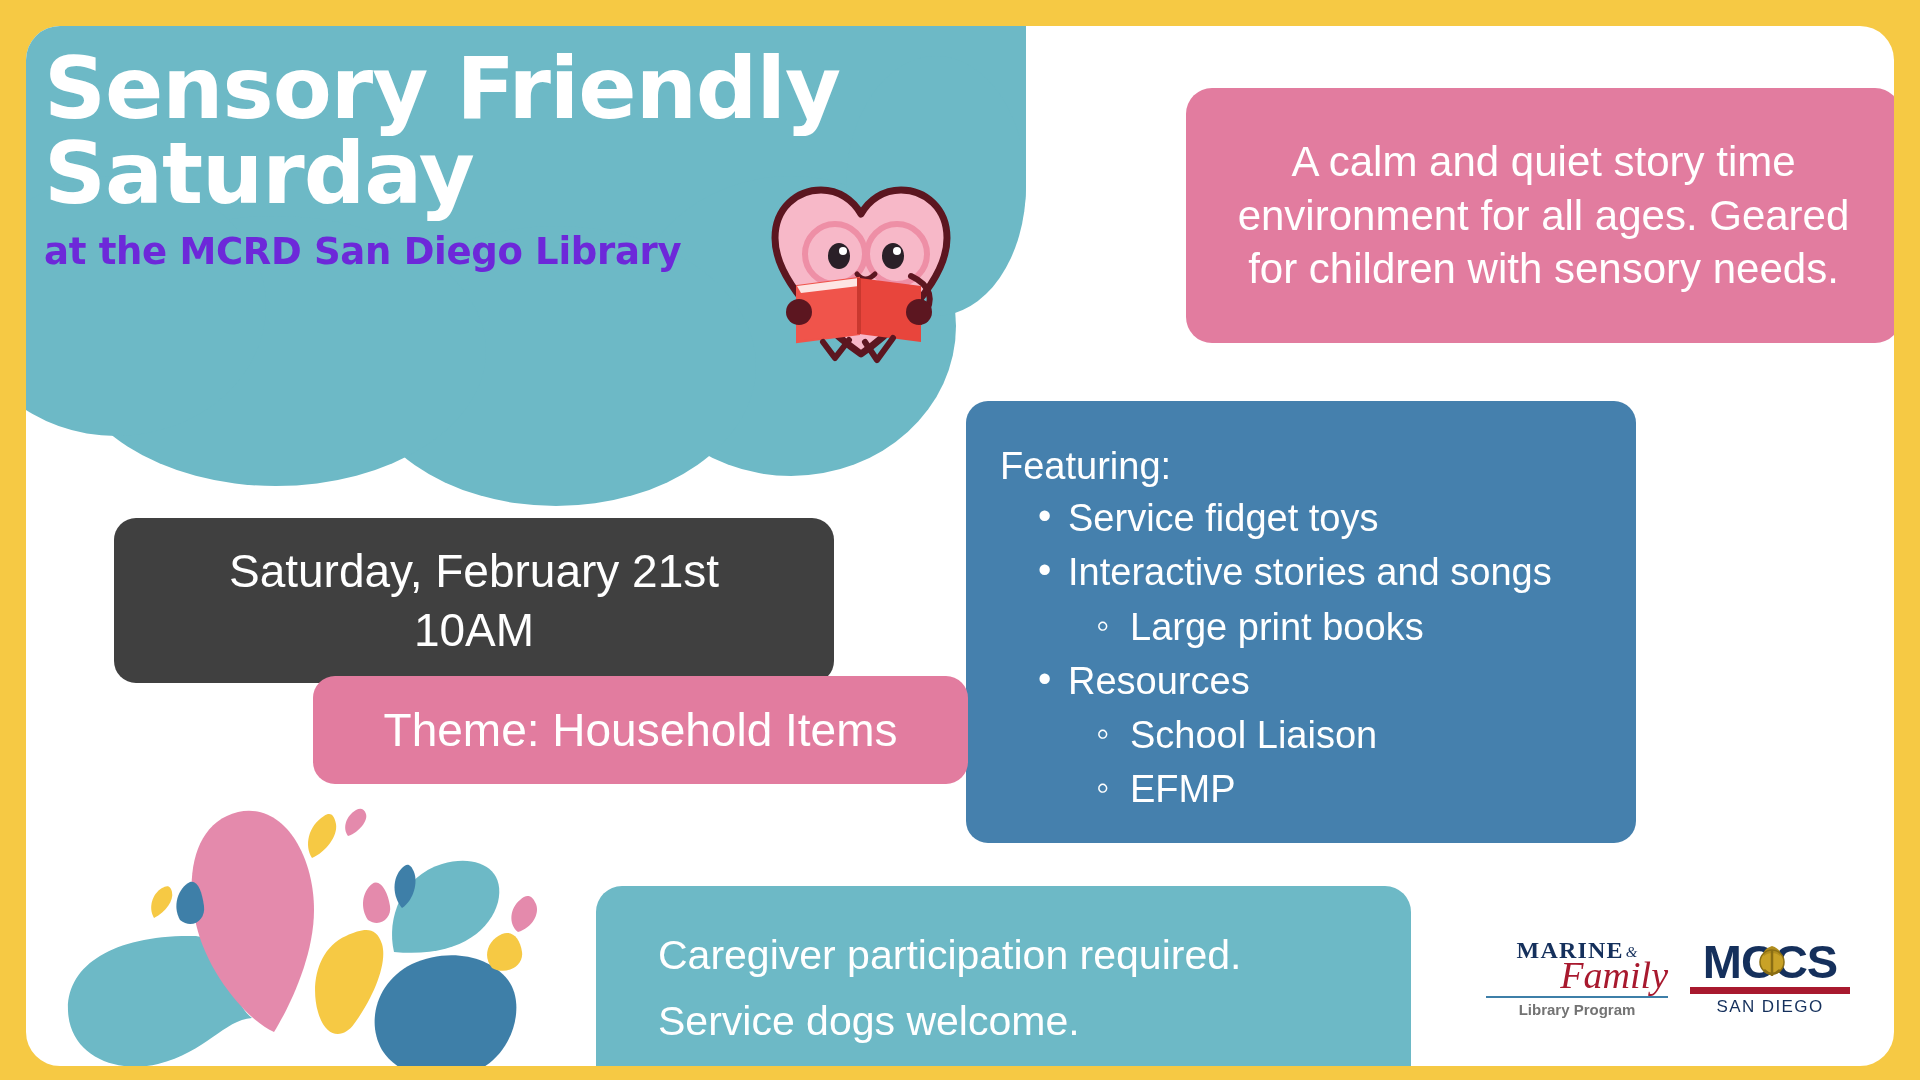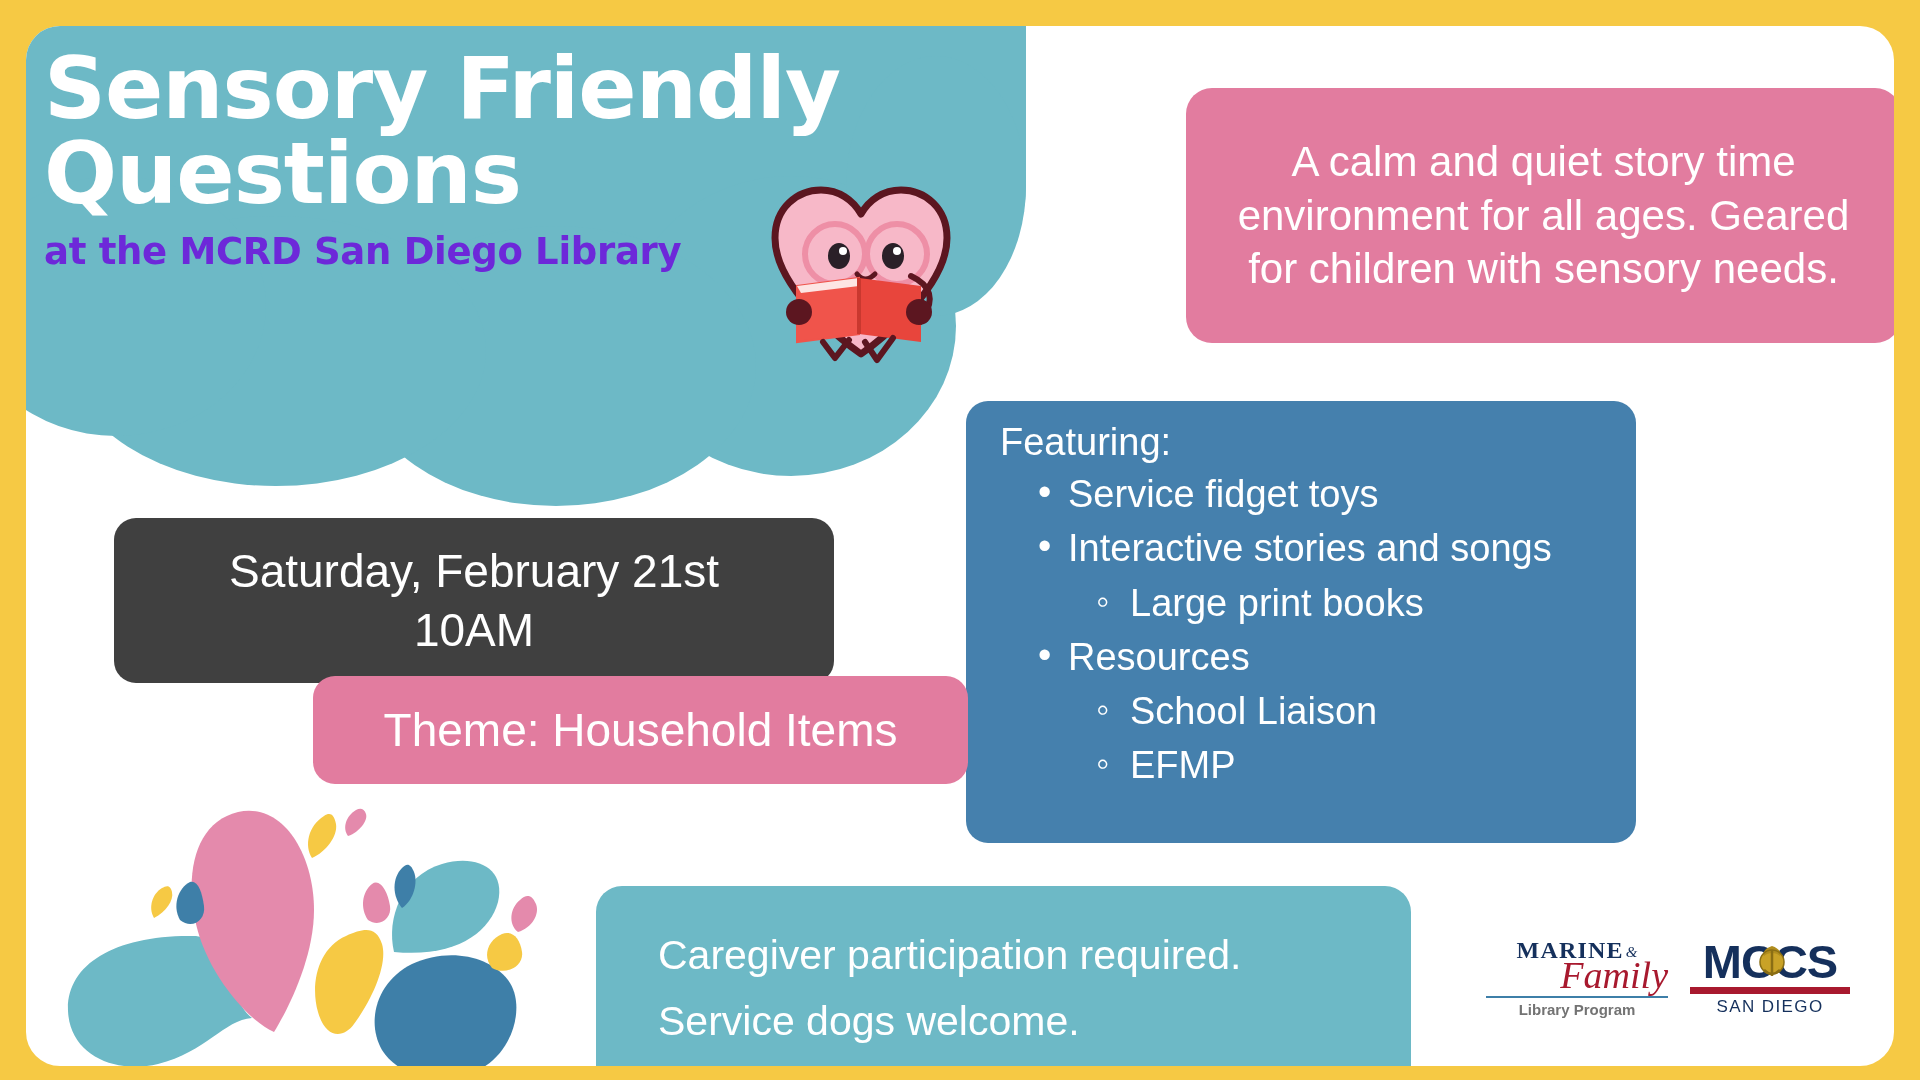--- a/index.html
+++ b/index.html
@@ -74,21 +74,21 @@
   .pink-theme {
     position:absolute; left:287px; top:650px; width:655px; height:108px;
     background:#E27C9F; border-radius:22px;
     display:flex; align-items:center; justify-content:center; z-index:6;
   }
   .pink-theme span { color:#ffffff; font-size:46px; }
 
   
   .blue-feature {
     position:absolute; left:940px; top:375px; width:670px; height:442px;
-    background:#4580AD; border-radius:22px; padding:20px 30px 20px 34px; z-index:4;
+    background:#4580AD; border-radius:22px; padding:44px 30px 20px 34px; z-index:4;
   }
   .feature-head { color:#ffffff; font-size:38px; margin-bottom:6px; }
   .feature-list { list-style:none; }
   .feat-l1 {
     color:#ffffff; font-size:38px; line-height:1.27;
     padding-left:68px; position:relative; margin-top:6px;
   }
   .feat-l1::before {
     content:"\2022"; position:absolute; left:38px; top:-2px; font-size:38px;
   }
@@ -160,21 +160,21 @@
       <div class="bubble-main"></div>
       <div class="bubble-lobe lobe-a"></div>
       <div class="bubble-lobe lobe-b"></div>
       <div class="bubble-lobe lobe-c"></div>
       <div class="bubble-lobe lobe-d"></div>
       <div class="bubble-lobe lobe-e"></div>
     </div>
 
     <div class="title-wrap">
       <div class="title-line">Sensory Friendly</div>
-      <div class="title-line">Questions</div>
+      <div class="title-line">Saturday</div>
       <div class="subtitle">at the MCRD San Diego Library</div>
     </div>
 
     <svg class="mascot" viewBox="0 0 200 190">
       <path d="M100 178 C100 178 14 118 14 62 C14 32 36 14 60 14 C78 14 92 24 100 38 C108 24 122 14 140 14 C164 14 186 32 186 62 C186 118 100 178 100 178 Z" fill="#F7B8C8" stroke="#5C1620" stroke-width="7" stroke-linejoin="round"></path>
       <circle cx="74" cy="78" r="30" fill="none" stroke="#EE8FA6" stroke-width="6"></circle>
       <circle cx="136" cy="78" r="30" fill="none" stroke="#EE8FA6" stroke-width="6"></circle>
       <line x1="104" y1="78" x2="106" y2="78" stroke="#EE8FA6" stroke-width="6"></line>
       <ellipse cx="78" cy="80" rx="11" ry="13" fill="#2A2028"></ellipse>
       <circle cx="82" cy="75" r="4" fill="#ffffff"></circle>

